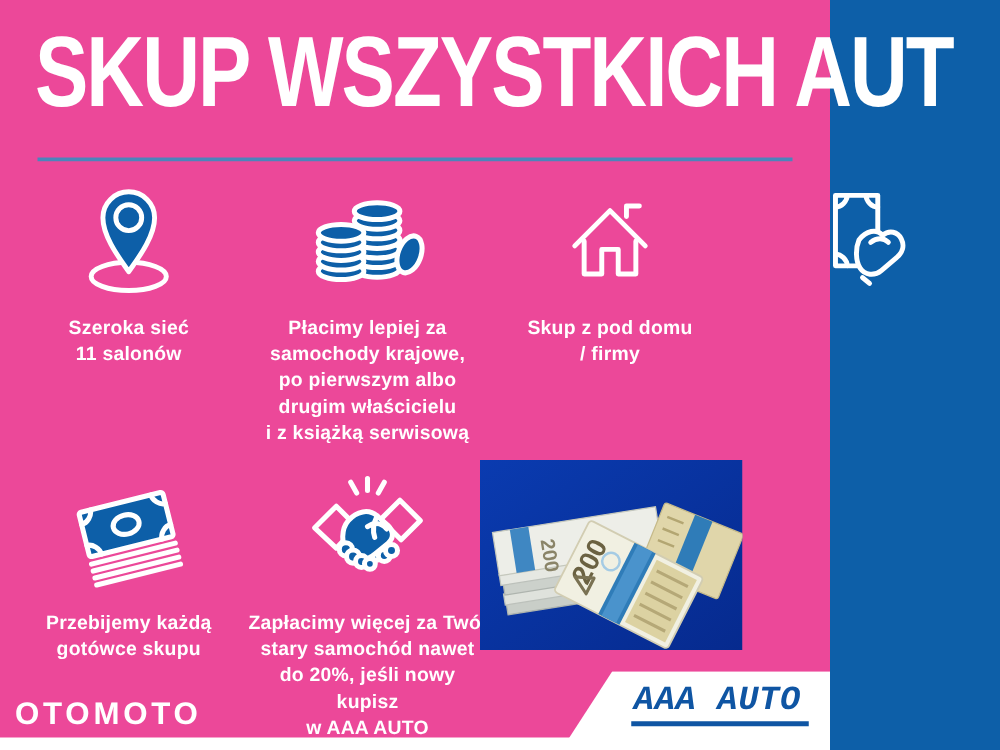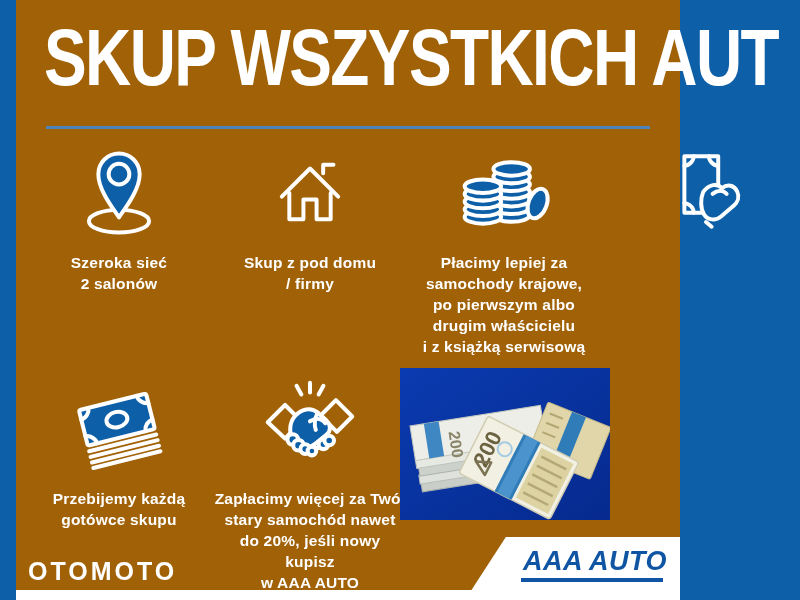--- a/index.html
+++ b/index.html
@@ -1,21 +1,21 @@
 <!DOCTYPE html>
 <html><head>
 <meta charset="utf-8">
 <style>
   html,body{margin:0;padding:0;}
   body{
     width:800px;height:600px;overflow:hidden;
     font-family:"Liberation Sans", sans-serif;
     background:#0d5fa8;
   }
-  .poster{position:relative;width:664px;height:600px;background:#a16207;margin-left:16px;}
+  .poster{position:relative;width:664px;height:600px;background:#ec4899;}
 
   .title{
     position:absolute;left:28px;top:18px;width:960px;
     color:#ffffff;font-size:80px;font-weight:800;line-height:1;
     letter-spacing:-2px;white-space:nowrap;
     transform:scaleX(0.80);transform-origin:left top;
   }
   .divider{
     position:absolute;left:30px;right:30px;top:126px;height:3px;
     background:#4c84bb;
@@ -47,21 +47,21 @@
   .bottom-bar{
     position:absolute;left:0;right:0;bottom:0;height:10px;background:#ffffff;
   }
   .aaa-banner{
     position:absolute;right:0;bottom:0;width:215px;height:63px;background:#ffffff;
     clip-path:polygon(19% 0, 100% 0, 100% 100%, 0 100%);
   }
   .aaa-text{
     margin:9px 0 0 58px;
     color:#0f55a3;font-size:27px;font-weight:bold;font-style:italic;
-    letter-spacing:0.5px;white-space:nowrap;
+    letter-spacing:0.5px;white-space:nowrap;font-family:Liberation Mono, monospace;
   }
   .aaa-underline{
     margin:1px 0 0 56px;width:142px;height:4px;background:#0f55a3;
   }
 </style>
 </head>
 <body>
 
 <div class="poster">
 
@@ -72,33 +72,21 @@
 
     <div class="cell">
       <div class="iconbox">
         <svg class="icon" width="94" height="96" viewBox="0 0 100 100">
           <ellipse cx="50" cy="81" rx="32" ry="12"></ellipse>
           <path class="fillbg" d="M50,77 C44,68 28,48 28,31 A22,22 0 1 1 72,31 C72,48 56,68 50,77 Z"></path>
           <circle cx="50" cy="31" r="11"></circle>
         </svg>
       </div>
       <div class="caption">Szeroka sieć
-2 salonów</div>
-    </div>
-
-    <div class="cell">
-      <div class="iconbox">
-        <svg class="icon" width="94" height="96" viewBox="0 0 100 100">
-          <path d="M20,55 L50,25 L80,55"></path>
-          <path d="M64,30 L64,21 L75,21"></path>
-          <path d="M28,51 L28,79 L43,79 L43,58 L57,58 L57,79 L72,79 L72,51"></path>
-        </svg>
-      </div>
-      <div class="caption">Skup z pod domu
-/ firmy</div>
+11 salonów</div>
     </div>
 
     <div class="cell">
       <div class="iconbox">
         <svg class="icon" width="96" height="96" viewBox="0 0 100 100" stroke-width="4">
           <ellipse class="fillbg" cx="58" cy="74" rx="19" ry="7"></ellipse>
           <ellipse class="fillbg" cx="58" cy="66" rx="19" ry="7"></ellipse>
           <ellipse class="fillbg" cx="58" cy="58" rx="19" ry="7"></ellipse>
           <ellipse class="fillbg" cx="58" cy="50" rx="19" ry="7"></ellipse>
           <ellipse class="fillbg" cx="58" cy="42" rx="19" ry="7"></ellipse>
@@ -110,20 +98,32 @@
           <ellipse class="fillbg" cx="28" cy="60" rx="19" ry="7"></ellipse>
           <ellipse class="fillbg" cx="28" cy="52" rx="19" ry="7"></ellipse>
           <ellipse class="fillbg" cx="28" cy="44" rx="19" ry="7"></ellipse>
         </svg>
       </div>
       <div class="caption">Płacimy lepiej za
 samochody krajowe,
 po pierwszym albo
 drugim właścicielu
 i z książką serwisową</div>
+    </div>
+
+    <div class="cell">
+      <div class="iconbox">
+        <svg class="icon" width="94" height="96" viewBox="0 0 100 100">
+          <path d="M20,55 L50,25 L80,55"></path>
+          <path d="M64,30 L64,21 L75,21"></path>
+          <path d="M28,51 L28,79 L43,79 L43,58 L57,58 L57,79 L72,79 L72,51"></path>
+        </svg>
+      </div>
+      <div class="caption">Skup z pod domu
+/ firmy</div>
     </div>
 
     <div class="cell">
       <div class="iconbox">
         <svg class="icon" width="94" height="96" viewBox="0 0 100 100" stroke-width="4">
           <rect x="27" y="12" width="36" height="60"></rect>
           <path d="M27,22 C32,22 37,17 37,12"></path>
           <path d="M63,22 C58,22 53,17 53,12"></path>
           <path d="M27,62 C32,62 37,67 37,72"></path>
           <path d="M63,62 C58,62 53,67 53,72"></path>

